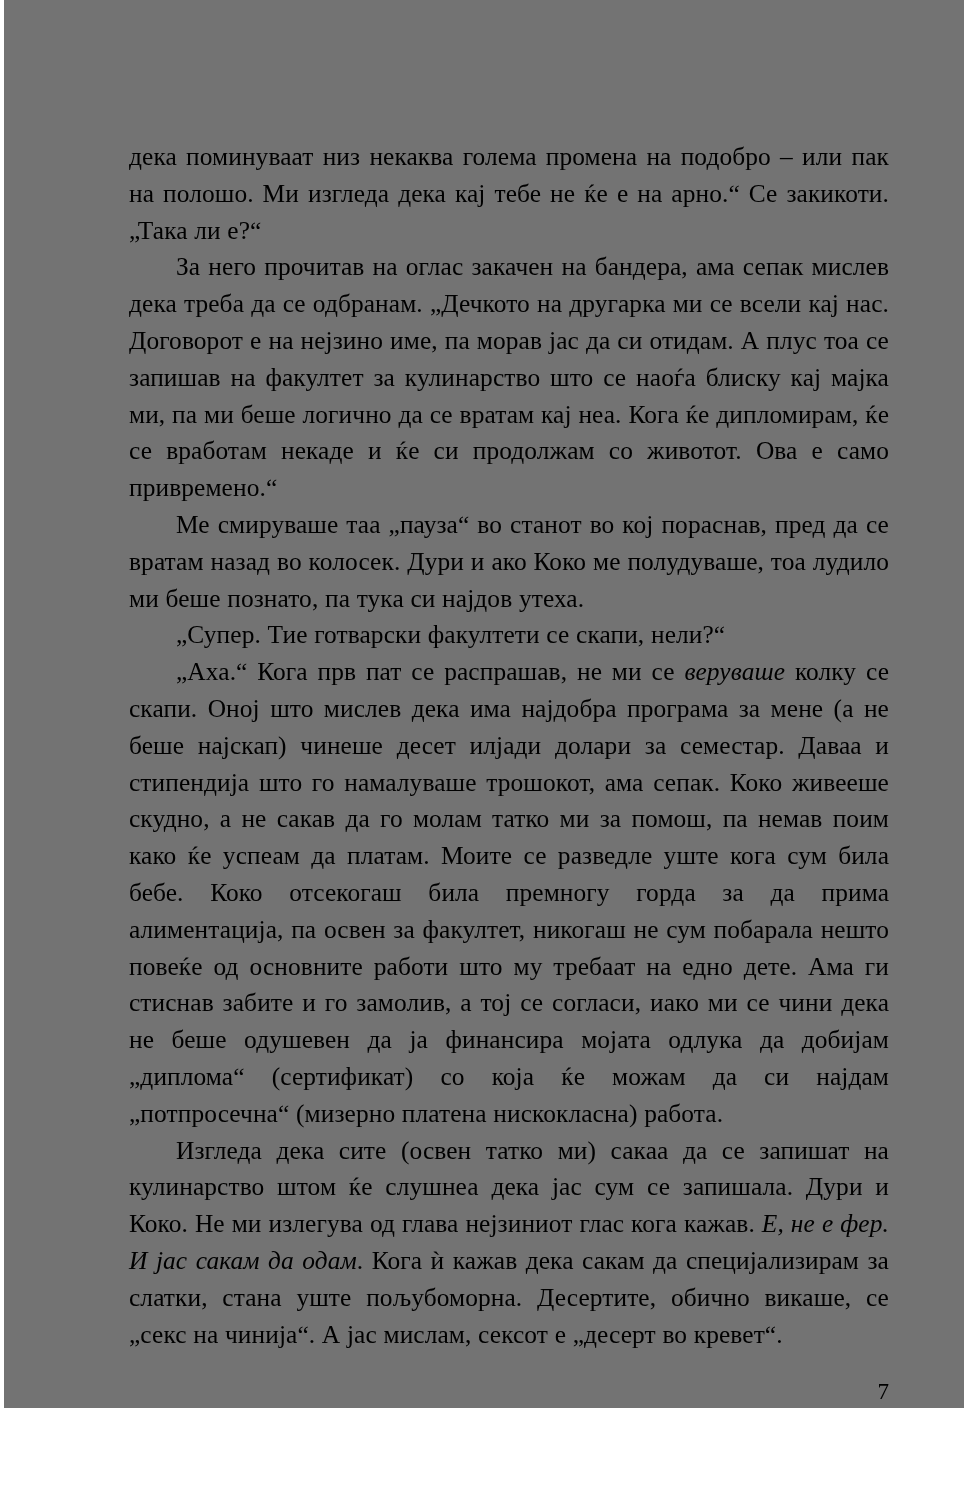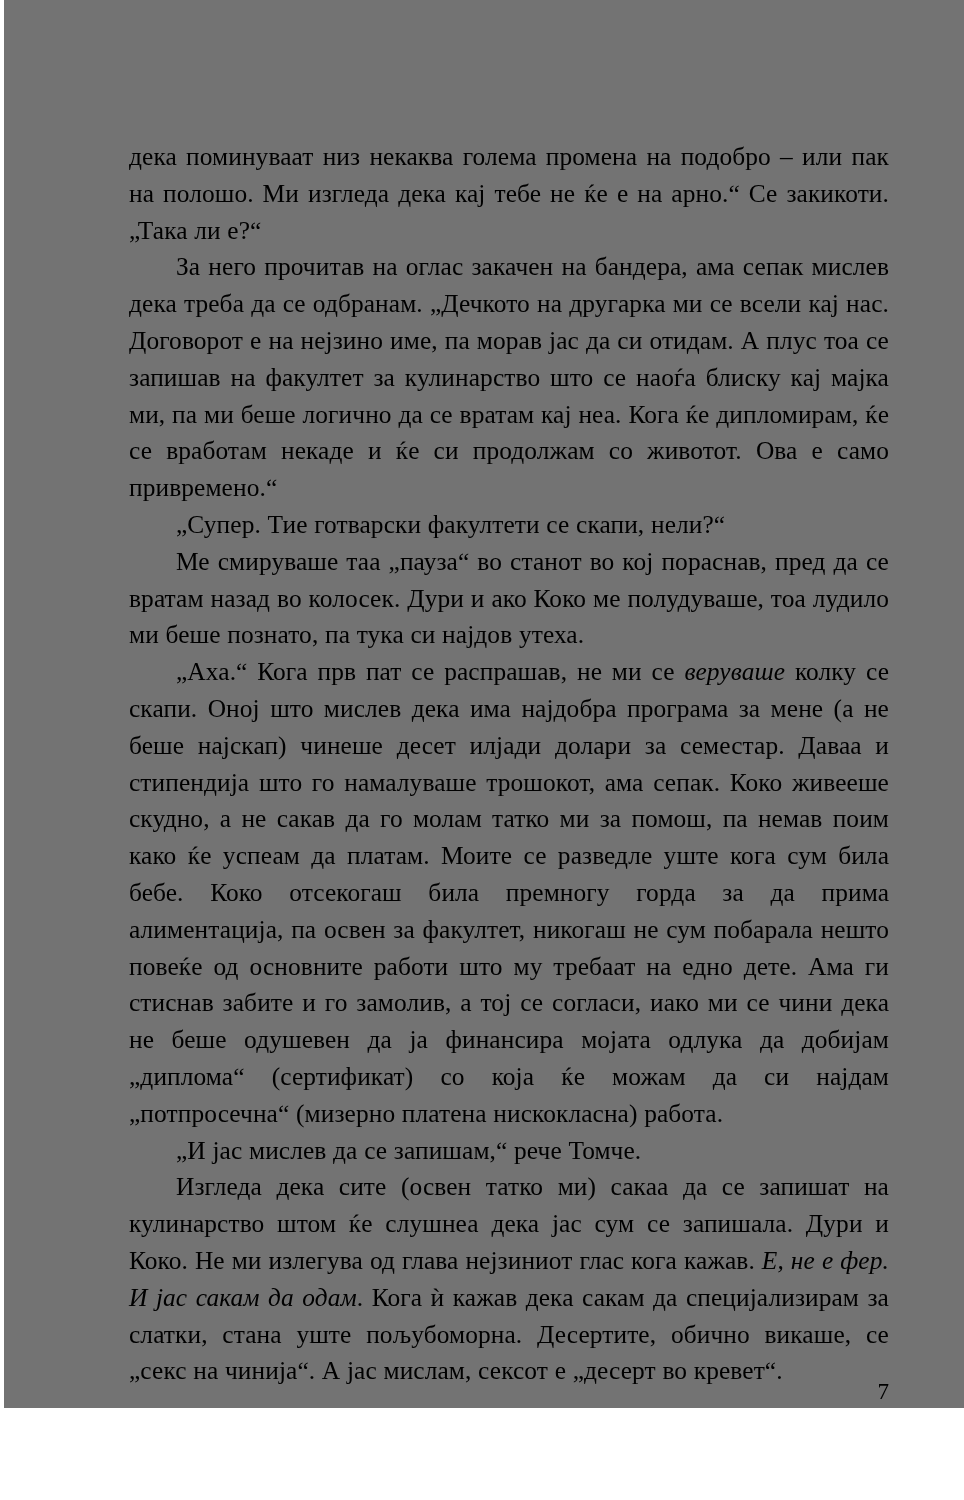--- a/index.html
+++ b/index.html
@@ -69,22 +69,21 @@
   }
 </style>
 </head>
 <body>
 
 <div id="page">
 
   <div id="text-block">
       <p class="para"><span>дека поминуваат низ некаква голема промена на подобро – или пак на полошо. Ми изгледа дека кај тебе не ќе е на арно.“ Се закикоти. „Така ли е?“</span></p>
       <p class="para indent"><span>За него прочитав на оглас закачен на бандера, ама сепак мислев дека треба да се одбранам. „Дечкото на другарка ми се всели кај нас. Договорот е на нејзино име, па морав јас да си отидам. А плус тоа се запишав на факултет за кулинарство што се наоѓа блиску кај мајка ми, па ми беше логично да се вратам кај неа. Кога ќе дипломирам, ќе се вработам некаде и ќе си продолжам со животот. Ова е само привремено.“</span></p>
+      <p class="para indent"><span>Ме смируваше таа „пауза“ во станот во кој пораснав, пред да се вратам назад во колосек. Дури и ако Коко ме полудуваше, тоа лудило ми беше познато, па тука си најдов утеха.</span></p>
       <p class="para indent"><span>„Супер. Тие готварски факултети се скапи, нели?“</span></p>
-      <p class="para indent"><span>Ме смируваше таа „пауза“ во станот во кој пораснав, пред да се вратам назад во колосек. Дури и ако Коко ме полудуваше, тоа лудило ми беше познато, па тука си најдов утеха.</span></p>
       <p class="para indent"><span>„Аха.“ Кога прв пат се распрашав, не ми се </span><em class="it">веруваше</em><span> колку се скапи. Оној што мислев дека има најдобра програма за мене (а не беше најскап) чинеше десет илјади долари за семестар. Даваа и стипендија што го намалуваше трошокот, ама сепак. Коко живееше скудно, а не сакав да го молам татко ми за помош, па немав поим како ќе успеам да платам. Моите се разведле уште кога сум била бебе. Коко отсекогаш била премногу горда за да прима алиментација, па освен за факултет, никогаш не сум побарала нешто повеќе од основните работи што му требаат на едно дете. Ама ги стиснав забите и го замолив, а тој се согласи, иако ми се чини дека не беше одушевен да ја финансира мојата одлука да добијам „диплома“ (сертификат) со која ќе можам да си најдам „потпросечна“ (мизерно платена нискокласна) работа.</span></p>
-      <p class="para indent"><span>„И јас мислев да се запишам,“ рече Томче.</span></p>
       <p class="para indent"><span>Изгледа дека сите (освен татко ми) сакаа да се запишат на кулинарство штом ќе слушнеа дека јас сум се запишала. Дури и Коко. Не ми излегува од глава нејзиниот глас кога кажав. </span><em class="it">Е, не е фер. И јас сакам да одам</em><span>. Кога ѝ кажав дека сакам да специјализирам за слатки, стана уште пољубоморна. Десертите, обично викаше, се „секс на чинија“. А јас мислам, сексот е „десерт во кревет“.</span></p>
     </div>
 
   <div id="page-number">7</div>
 
 </div>
 
 </body></html>

